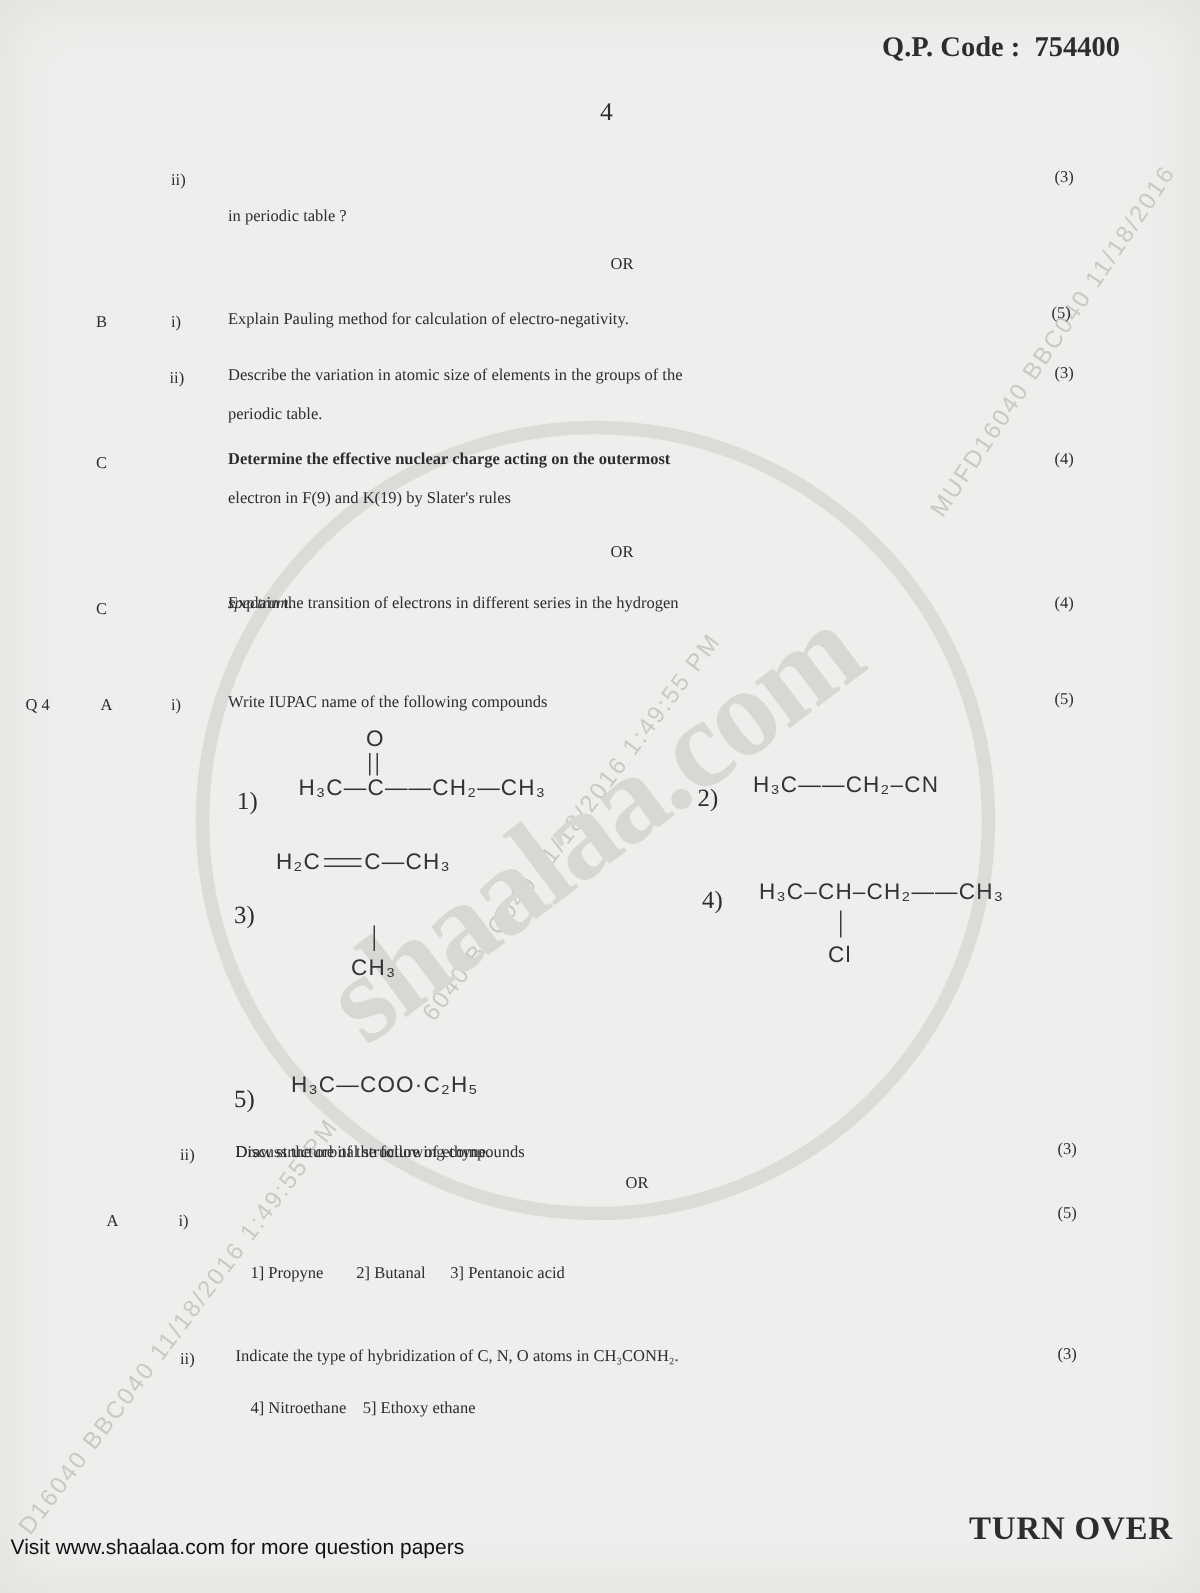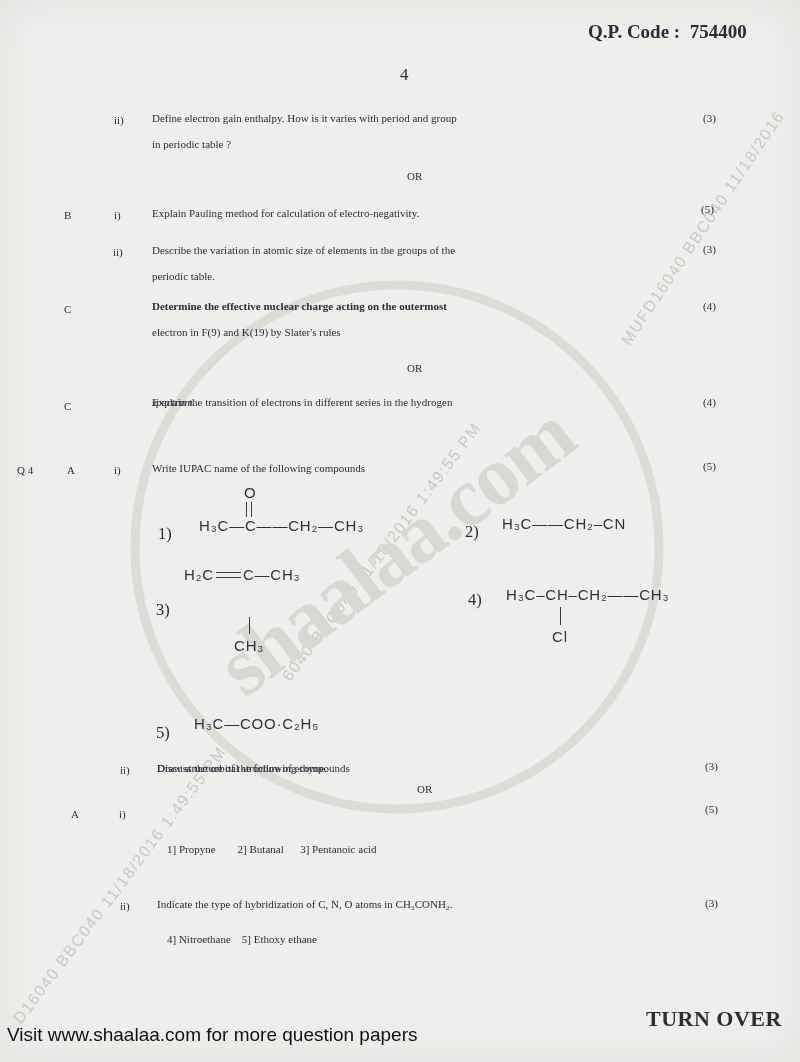--- a/index.html
+++ b/index.html
@@ -34,41 +34,40 @@
   .slabel{position:absolute;z-index:1;white-space:pre;font-size:16.5px;color:#2c2c31;}
   .vdbl{position:absolute;z-index:1;width:4px;height:15px;
         border-left:1.6px solid #3a3a40;border-right:1.6px solid #3a3a40;}
   .vbond{position:absolute;z-index:1;width:0;height:17px;border-left:1.6px solid #3a3a40;}
   .hdbl{display:inline-block;width:25px;height:4px;margin:0 2px;
         border-top:1.6px solid #3a3a40;border-bottom:1.6px solid #3a3a40;}
   .srow{position:absolute;z-index:1;display:flex;align-items:center;
         font-family:"Liberation Sans","DejaVu Sans",sans-serif;
         font-size:15px;letter-spacing:.8px;color:#323237;white-space:pre;}
   .footer-visit{font-family:"Liberation Sans","DejaVu Sans",sans-serif;
-        font-size:19px;color:#101010;}
+        font-size:14px;color:#101010;}
   .turnover{font-weight:bold;font-size:22px;letter-spacing:.5px;}
 </style>
 </head>
 <body>
 
 <div class="page">
 
   <svg class="wm" width="800" height="1062" style="left:0;top:0;">
     <circle cx="397" cy="547" r="262" fill="none" stroke="#dcdbd7" stroke-width="9"></circle>
   </svg>
   <div class="wm wm-stamp" style="left:120px;top:885px;">D16040 BBC040 11/18/2016 1:49:55 PM</div>
   <div class="wm wm-stamp" style="left:382px;top:552px;">6040 BBC040 11/18/2016 1:49:55 PM</div>
   <div class="wm wm-stamp" style="left:703px;top:228px;transform:translate(-50%,-50%) rotate(-56deg);">MUFD16040 BBC040 11/18/2016</div>
   <div class="wm wm-site">shaalaa.com</div>
 
   <div class="t bold" style="left:588px;top:20px;font-size:19px;">Q.P. Code :  754400</div>
   <div class="t" style="left:400px;top:64px;font-size:17px;">4</div>
 
   <div class="t" style="left:114px;top:114px;">ii)</div>
-  <div class="t" style="left:152px;top:112px;">Define electron gain enthalpy. How is it varies with period and group</div>
   <div class="t" style="left:152px;top:138px;">in periodic table ?</div>
   <div class="t" style="left:703px;top:112px;">(3)</div>
 
   <div class="t" style="left:407px;top:170px;">OR</div>
 
   <div class="t" style="left:64px;top:209px;">B</div>
   <div class="t" style="left:114px;top:209px;">i)</div>
   <div class="t" style="left:152px;top:207px;">Explain Pauling method for calculation of electro-negativity.</div>
   <div class="t" style="left:701px;top:203px;">(5)</div>
 

